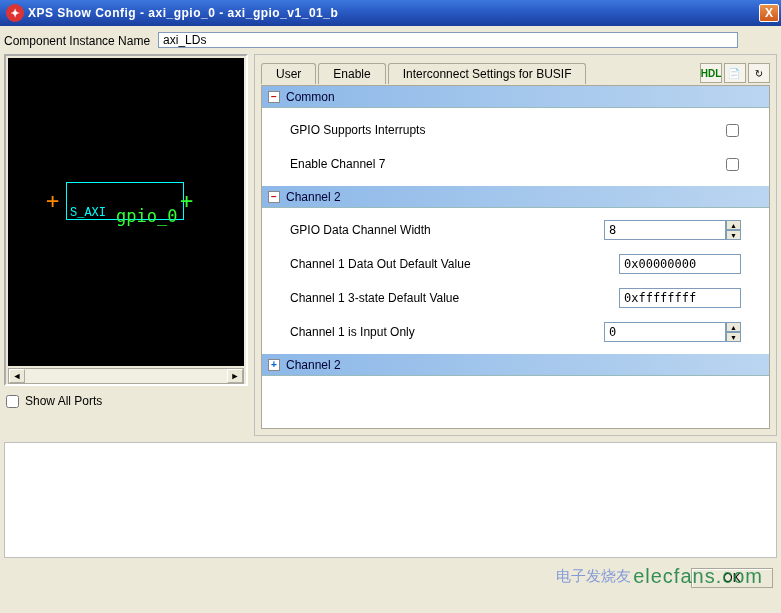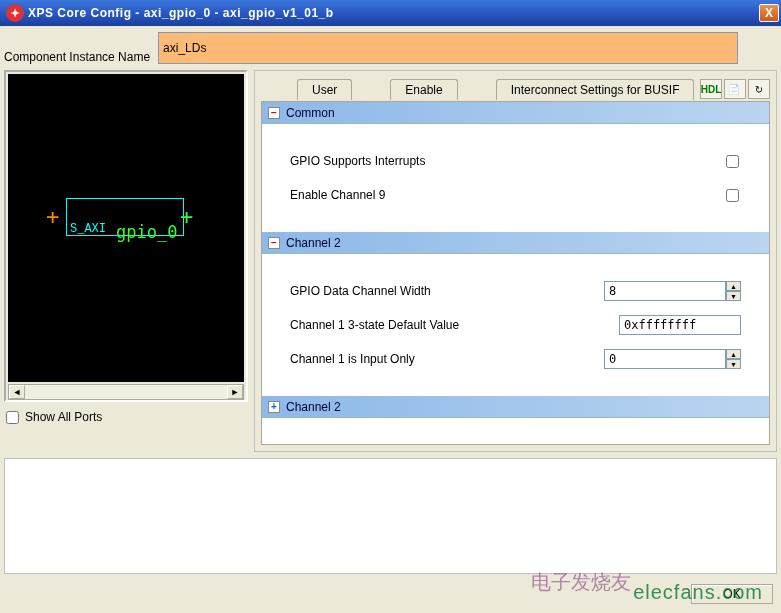--- a/index.html
+++ b/index.html
@@ -5,73 +5,73 @@
 * { box-sizing: border-box; margin: 0; padding: 0; font-family: "SimSun", "MS Sans Serif", sans-serif; font-size: 12px; }
 body { background: #ece9d8; width: 781px; height: 613px; overflow: hidden; }
 
 .titlebar { height: 26px; background: linear-gradient(to bottom, #3b77dd 0%, #2858c1 50%, #1a3f9e 100%); display: flex; align-items: center; padding: 0 2px; color: #fff; }
 .titlebar .logo { width: 18px; height: 18px; background: #d33; border-radius: 50%; margin: 0 4px; display: flex; align-items: center; justify-content: center; color: #fff; font-weight: bold; font-size: 11px; }
 .titlebar .title { flex: 1; font-weight: bold; letter-spacing: 0.5px; }
 .titlebar .close-btn { width: 20px; height: 18px; background: linear-gradient(#e8944c, #d0571a); border: 1px solid #fff; border-radius: 2px; display: flex; align-items: center; justify-content: center; color: #fff; font-weight: bold; cursor: pointer; }
 
 .toprow { display: flex; align-items: flex-end; padding: 6px 4px; gap: 8px; }
 .toprow label { font-size: 12px; }
-.toprow input { flex: 0 0 580px; height: 32px; border: 1px solid #7f9db9; padding: 2px 4px; background: #fdba74; }
+.toprow input { flex: 0 0 580px; height: 16px; border: 1px solid #7f9db9; padding: 2px 4px; background: #ffffff; }
 
 .mainrow { display: flex; padding: 0 4px; gap: 6px; height: 382px; }
 
 .left-panel { width: 244px; display: flex; flex-direction: column; }
 .preview-frame { border: 2px inset #fff; background: #ece9d8; padding: 2px; height: 332px; position: relative; }
 .preview-canvas { background: #000; width: 100%; height: 308px; position: relative; }
 .block-rect { position: absolute; left: 58px; top: 124px; width: 118px; height: 38px; border: 1px solid #0ff; }
 .block-label-left { position: absolute; left: 62px; top: 148px; color: #0ff; font-family: Liberation Mono, monospace; font-size: 12px; }
 .block-label-right { position: absolute; left: 108px; top: 148px; color: #3f3; font-family: monospace; font-size: 17px; }
 .port-left { position: absolute; left: 38px; top: 130px; color: #f80; font-size: 22px; font-family: monospace; }
 .port-right { position: absolute; left: 172px; top: 130px; color: #3f3; font-size: 22px; font-family: monospace; }
 .hscroll { height: 16px; background: #ece9d8; display: flex; border: 1px solid #aca899; margin-top: 2px; }
 .scroll-btn { width: 16px; height: 100%; background: #ece9d8; border: 1px outset #fff; display: flex; align-items: center; justify-content: center; font-size: 9px; }
 .scroll-track { flex: 1; background: #f1efe2; }
 .checkbox-row { display: flex; align-items: center; gap: 6px; padding: 8px 2px; }
 .checkbox-row input { width: 13px; height: 13px; }
 
 .right-panel { flex: 1; border: 1px solid #bfbfbf; background: #ece9d8; padding: 6px; display: flex; flex-direction: column; }
 .tab-row { display: flex; align-items: center; height: 24px; }
-.tab { border: 1px solid #aca899; border-bottom: none; background: #ece9d8; padding: 3px 14px; margin-right: 2px; cursor: pointer; border-radius: 3px 3px 0 0; margin-left: 36px; }
+.tab { border: 1px solid #aca899; border-bottom: none; background: #ece9d8; padding: 3px 14px; margin-right: 2px; cursor: pointer; border-radius: 3px 3px 0 0; }
 .tab-spacer { flex: 1; }
 .icon-btn { width: 22px; height: 20px; border: 1px solid #aca899; margin-left: 2px; display: flex; align-items: center; justify-content: center; font-size: 10px; cursor: pointer; background: #f5f3ea; }
 .tab-content { border: 1px solid #aca899; background: #fff; flex: 1; overflow: hidden; }
 
 .section-header { background: linear-gradient(to right, #8db8e8, #bad5f0); height: 22px; display: flex; align-items: center; padding: 0 6px; gap: 6px; border-bottom: 1px solid #9bb; cursor: pointer; }
 .section-header .toggle { width: 12px; height: 12px; background: #fff; border: 1px solid #888; display: flex; align-items: center; justify-content: center; font-size: 10px; color: #c00; font-weight: bold; }
 .section-header .toggle.plus { color: #06c; }
 .section-header .sh-title { font-weight: normal; color: #003; }
-.section-body { padding: 20px 0; border-radius: 16px; }
+.section-body { padding: 5px 0; border-radius: 16px; }
 
 .field-row { display: flex; align-items: center; height: 34px; padding: 0 28px 0 28px; }
 .field-row .flabel { flex: 1; }
 .field-row input[type="checkbox"] { width: 13px; height: 13px; margin-right: 2px; }
 .field-row input[type="text"] { width: 122px; height: 20px; border: 1px solid #7f9db9; padding: 2px 4px; font-family: monospace; background: #fff; }
 .spinner { display: flex; align-items: center; }
 .spinner input { width: 92px; height: 20px; border: 1px solid #7f9db9; padding: 2px 4px; text-align: left; background: #fff; font-family: monospace; }
 .spinner .spin-btns { display: flex; flex-direction: column; }
 .spinner .spin-btns div { width: 15px; height: 10px; border: 1px solid #7f9db9; background: #ece9d8; font-size: 7px; display: flex; align-items: center; justify-content: center; cursor: pointer; }
 
 .bottom-text { margin: 6px 4px 0 4px; border: 1px solid #bfbfbf; background: #fff; height: 116px; }
 
 .button-row { display: flex; justify-content: flex-end; align-items: center; padding: 10px 8px 0 0; gap: 8px; position: relative; }
 .btn { min-width: 82px; height: 20px; border: 1px solid #aca899; background: #ece9d8; padding: 2px 12px; cursor: pointer; box-shadow: 1px 1px 0 #fff inset; }
 .watermark { position: absolute; right: 18px; bottom: 0px; color: #15803d; font-size: 20px; letter-spacing: 1px; opacity: 0.85; pointer-events: none; }
-.watermark-cn { position: absolute; right: 150px; bottom: 8px; color: #701a75; font-size: 20px; opacity: 0.5; pointer-events: none; }
+.watermark-cn { position: absolute; right: 150px; bottom: 2px; color: #1d4ed8; font-size: 15px; opacity: 0.5; pointer-events: none; }
 </style>
 </head>
 <body>
 
 <div class="titlebar">
   <div class="logo">✦</div>
-  <div class="title">XPS Core Config - axi_gpio_0 - axi_gpio_v1_01_b</div>
+  <div class="title">XPS Show Config - axi_gpio_0 - axi_gpio_v1_01_b</div>
   <div class="close-btn">X</div>
 </div>
 
 <div class="toprow">
   <label>Component Instance Name</label>
   <input type="text" value="axi_LDs" style="">
 </div>
 
 <div class="mainrow">
   <div class="left-panel">
@@ -111,39 +111,43 @@
       <div class="section-header">
         <div class="toggle">−</div>
         <div class="sh-title">Common</div>
       </div>
       <div class="section-body">
         <div class="field-row">
           <span class="flabel">GPIO Supports Interrupts</span>
           <input type="checkbox" style="">
         </div>
         <div class="field-row">
-          <span class="flabel">Enable Channel 9</span>
+          <span class="flabel">Enable Channel 7</span>
           <input type="checkbox" style="">
         </div>
       </div>
 
       <div class="section-header">
         <div class="toggle">−</div>
         <div class="sh-title">Channel 2</div>
       </div>
       <div class="section-body">
         <div class="field-row">
           <span class="flabel">GPIO Data Channel Width</span>
           <div class="spinner">
             <input type="text" value="8" style="">
             <div class="spin-btns">
               <div>▲</div>
               <div>▼</div>
             </div>
           </div>
+        </div>
+        <div class="field-row">
+          <span class="flabel">Channel 1 Data Out Default Value</span>
+          <input type="text" value="0x00000000" style="">
         </div>
         <div class="field-row">
           <span class="flabel">Channel 1 3-state Default Value</span>
           <input type="text" value="0xffffffff" style="">
         </div>
         <div class="field-row">
           <span class="flabel">Channel 1 is Input Only</span>
           <div class="spinner">
             <input type="text" value="0" style="">
             <div class="spin-btns">

